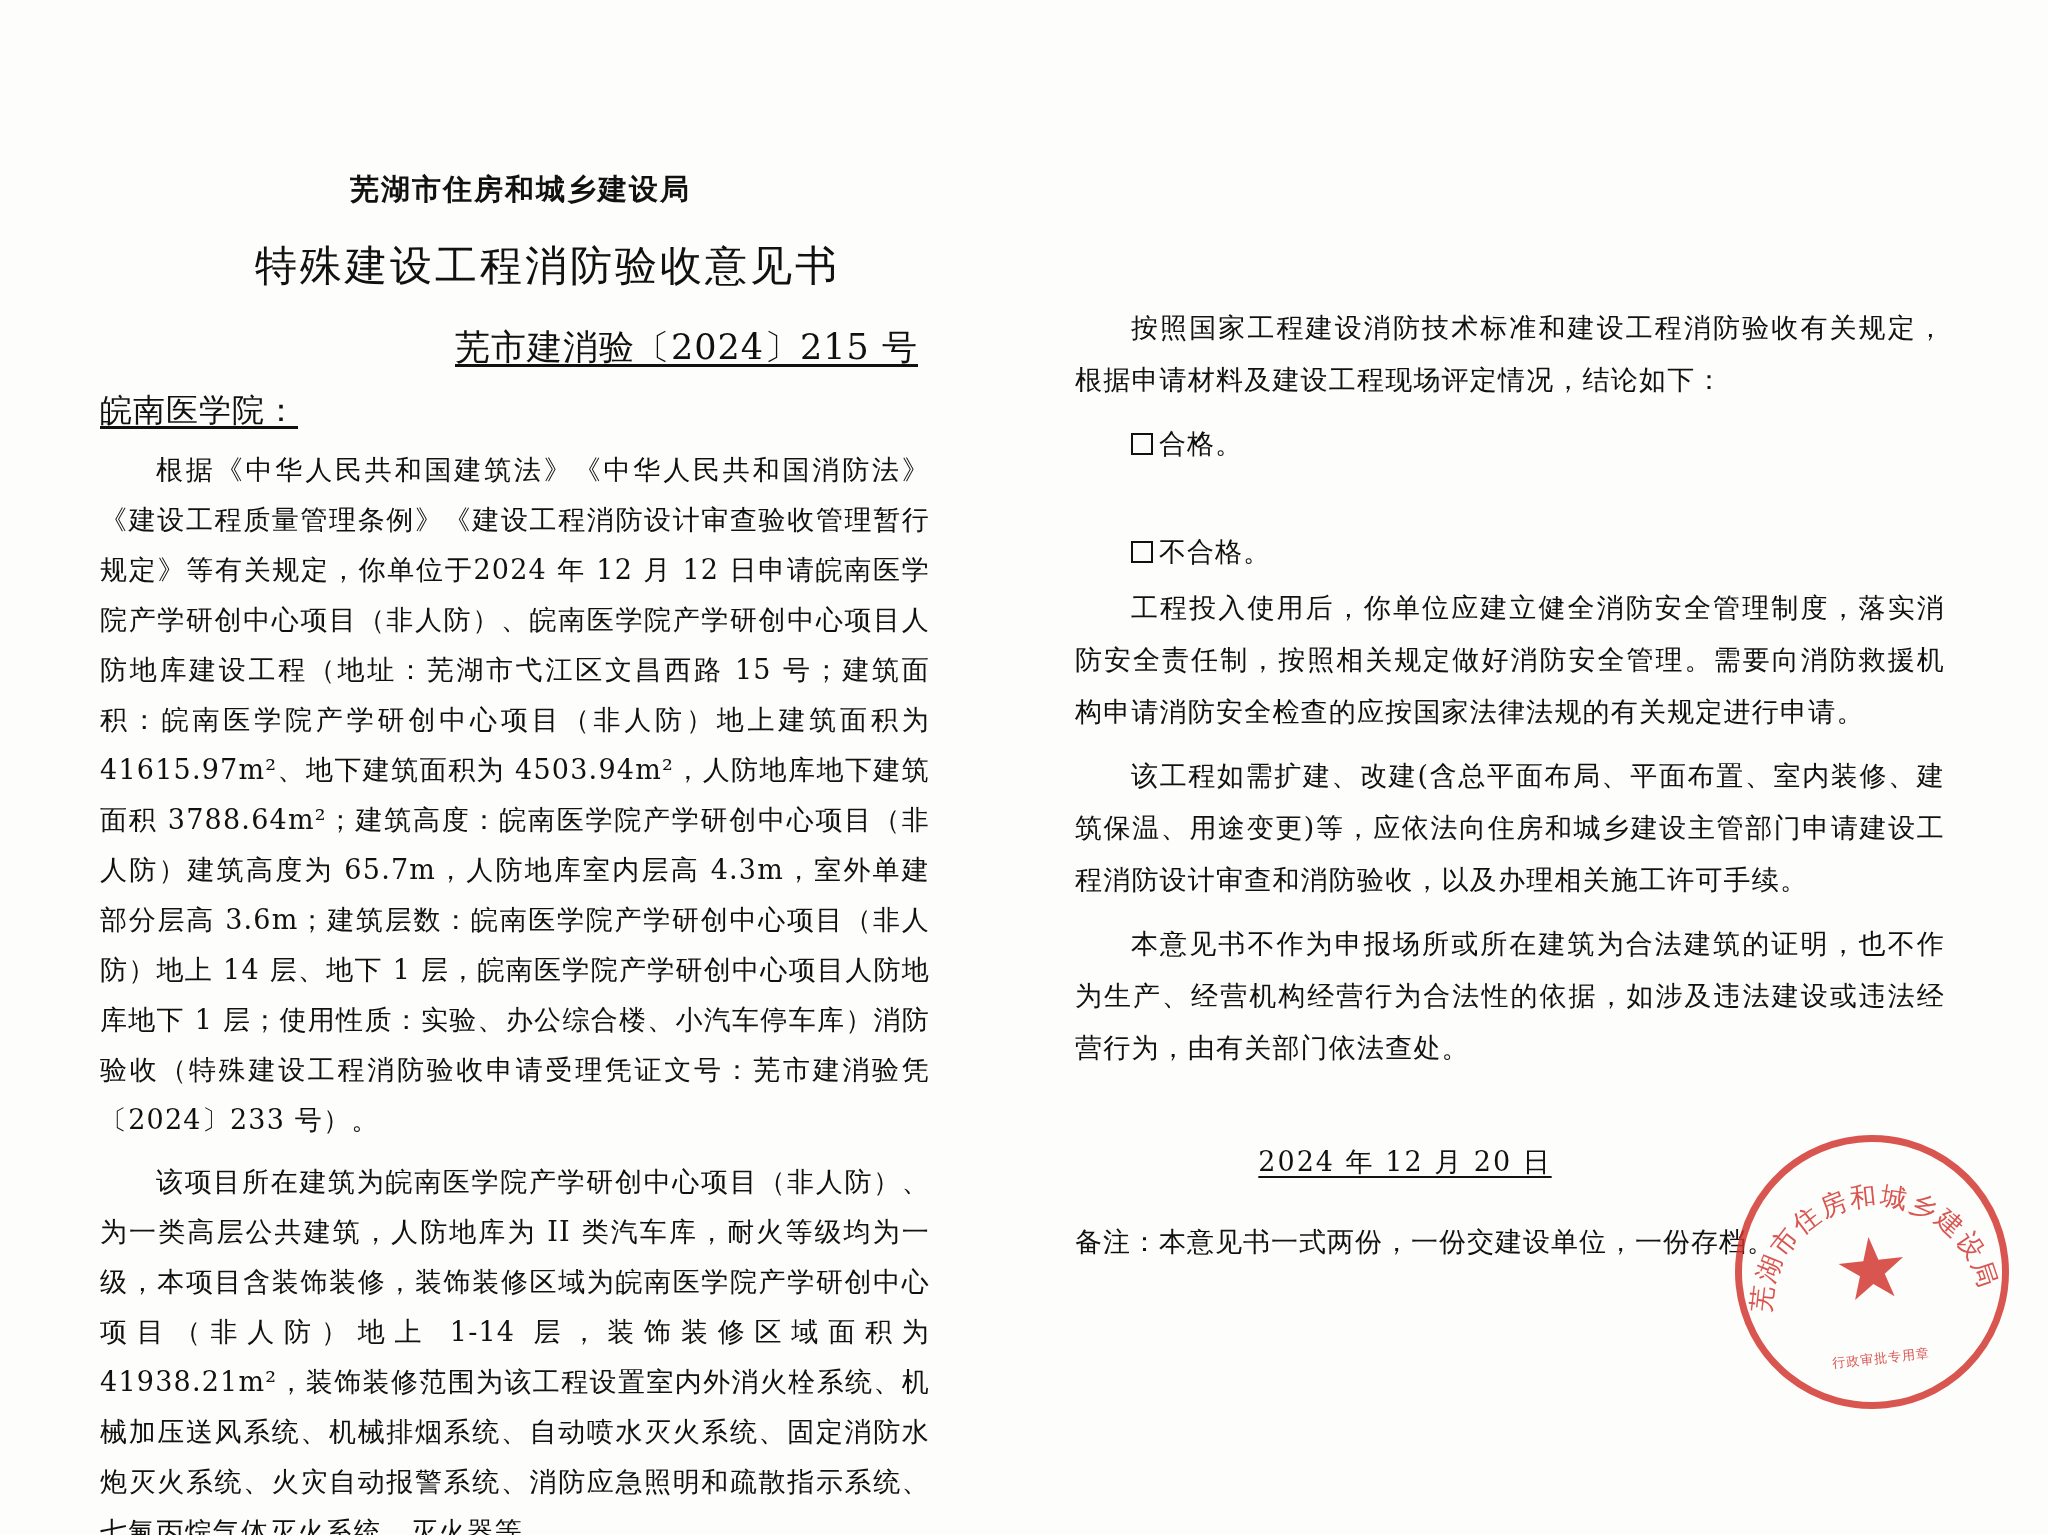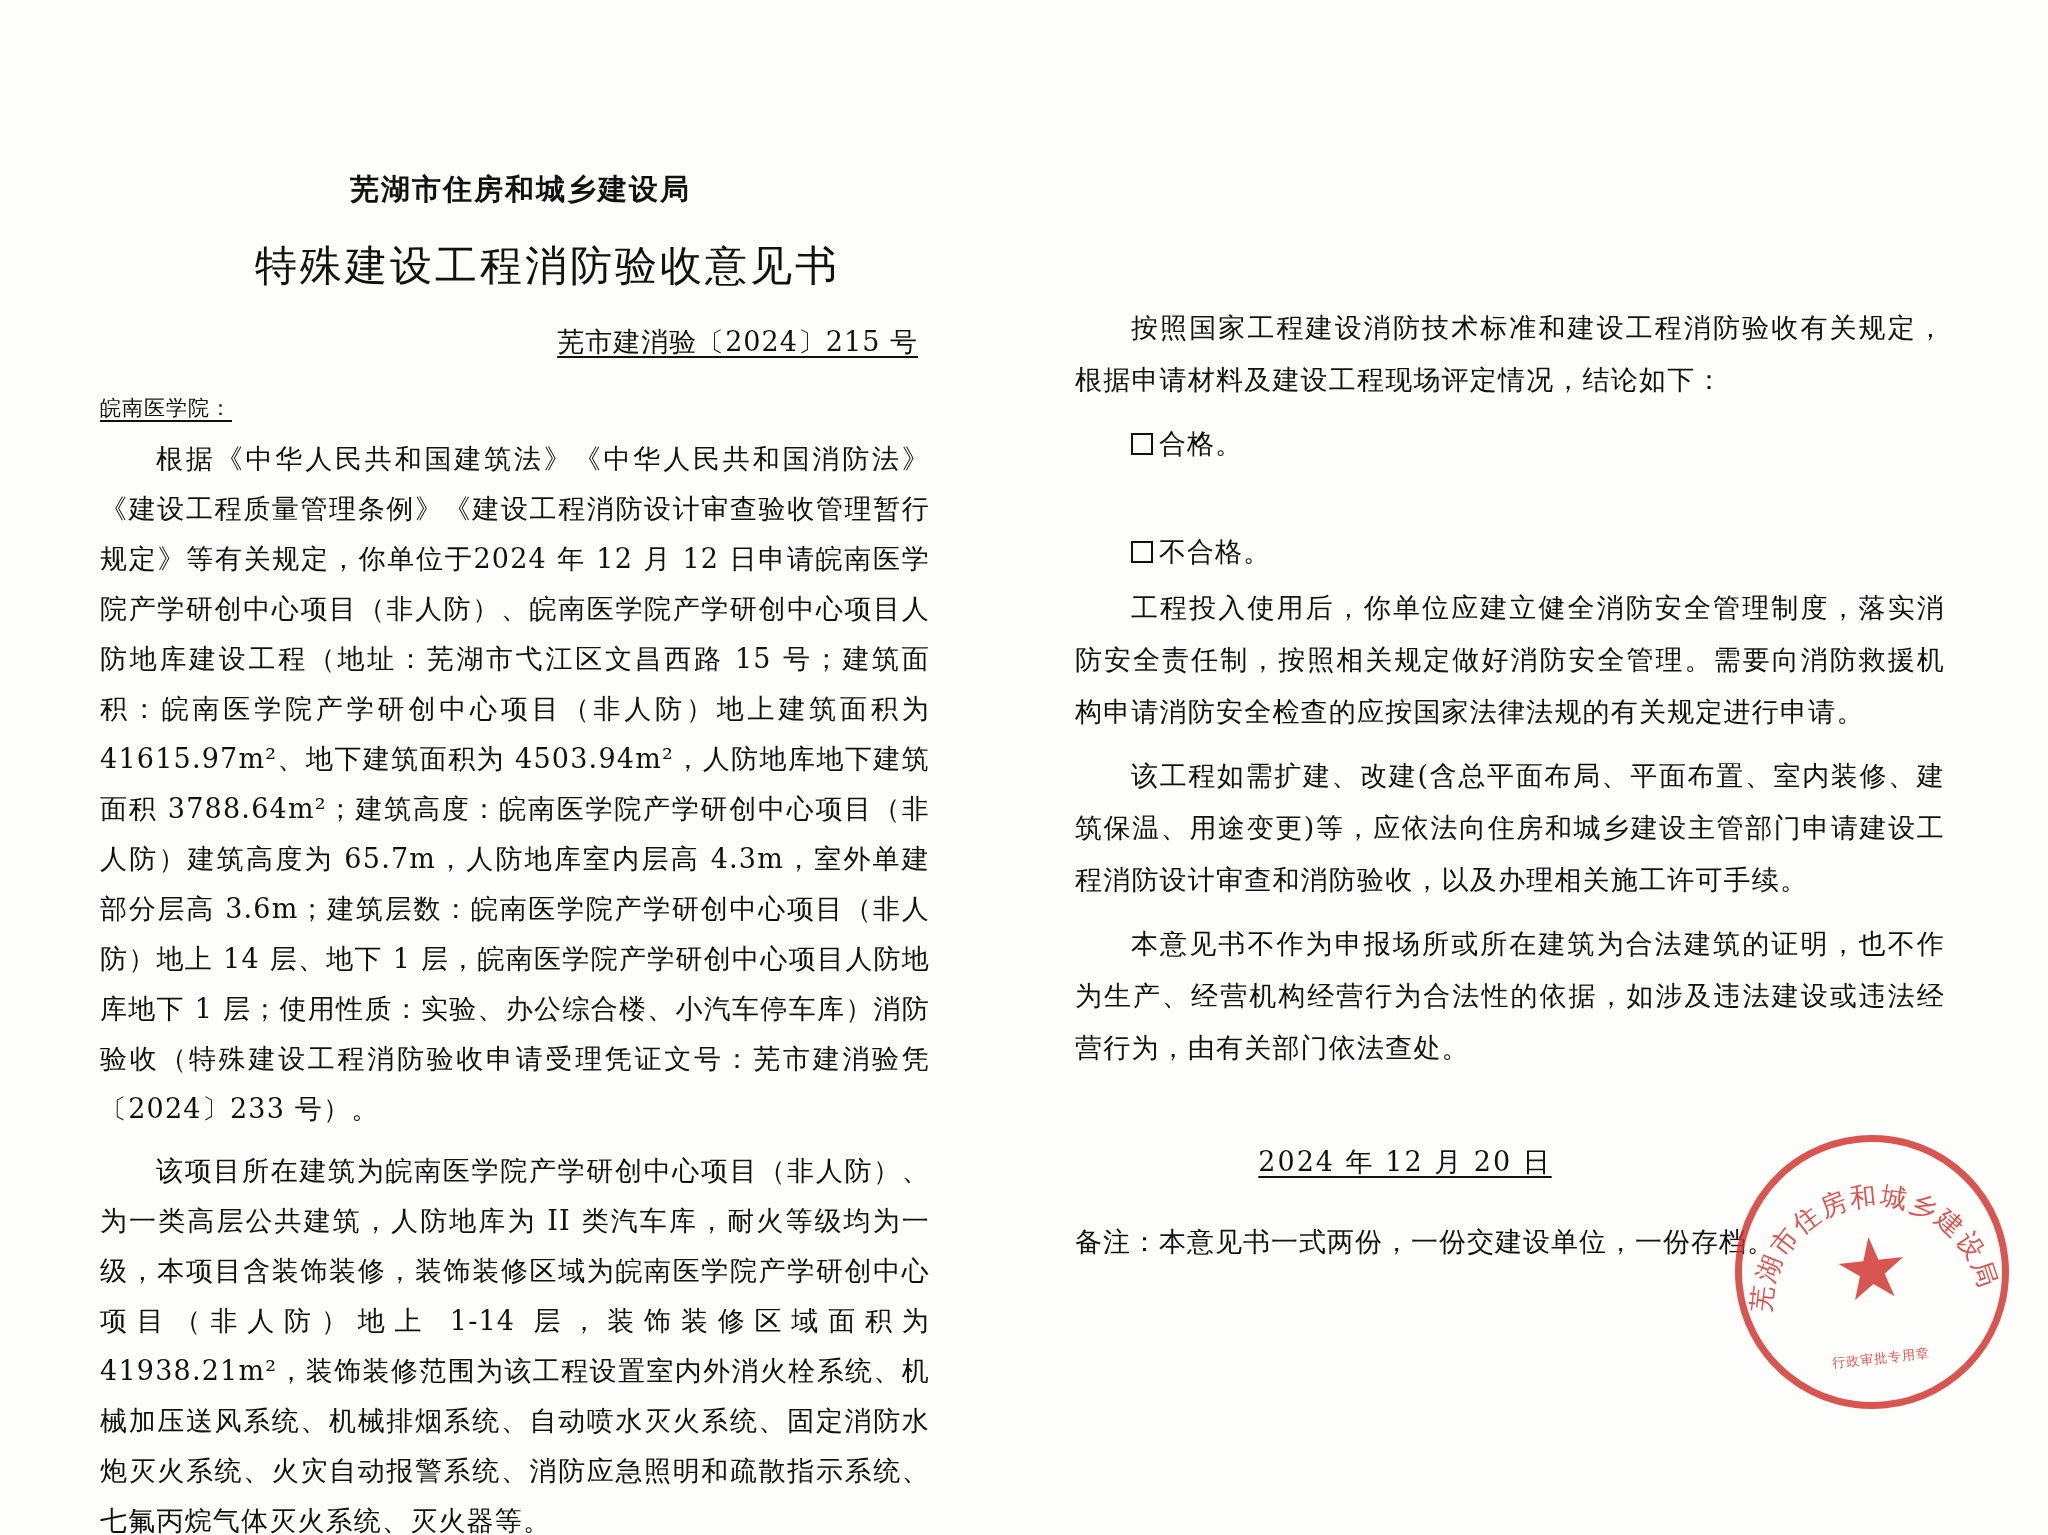--- a/index.html
+++ b/index.html
@@ -42,30 +42,30 @@
   }
   .doc-title {
     font-size: 42px;
     font-weight: 400;
     letter-spacing: 3px;
     margin-top: 28px;
     margin-left: 155px;
     color: #111;
   }
   .doc-number {
-    font-size: 27px;
+    font-size: 35px;
     letter-spacing: 1px;
     margin-top: 30px;
     text-align: right;
     padding-right: 12px;
   }
   .u { text-decoration: underline; text-underline-offset: 5px; }
   .recipient {
-    font-size: 21px;
-    margin-top: 34px;
+    font-size: 32px;
+    margin-top: 18px;
     letter-spacing: 1px;
     text-decoration: underline;
   }
   .para {
     font-size: 27px;
     line-height: 50px;
     letter-spacing: 1.2px;
     text-align: justify;
     margin-top: 12px;
     text-indent: 0;

